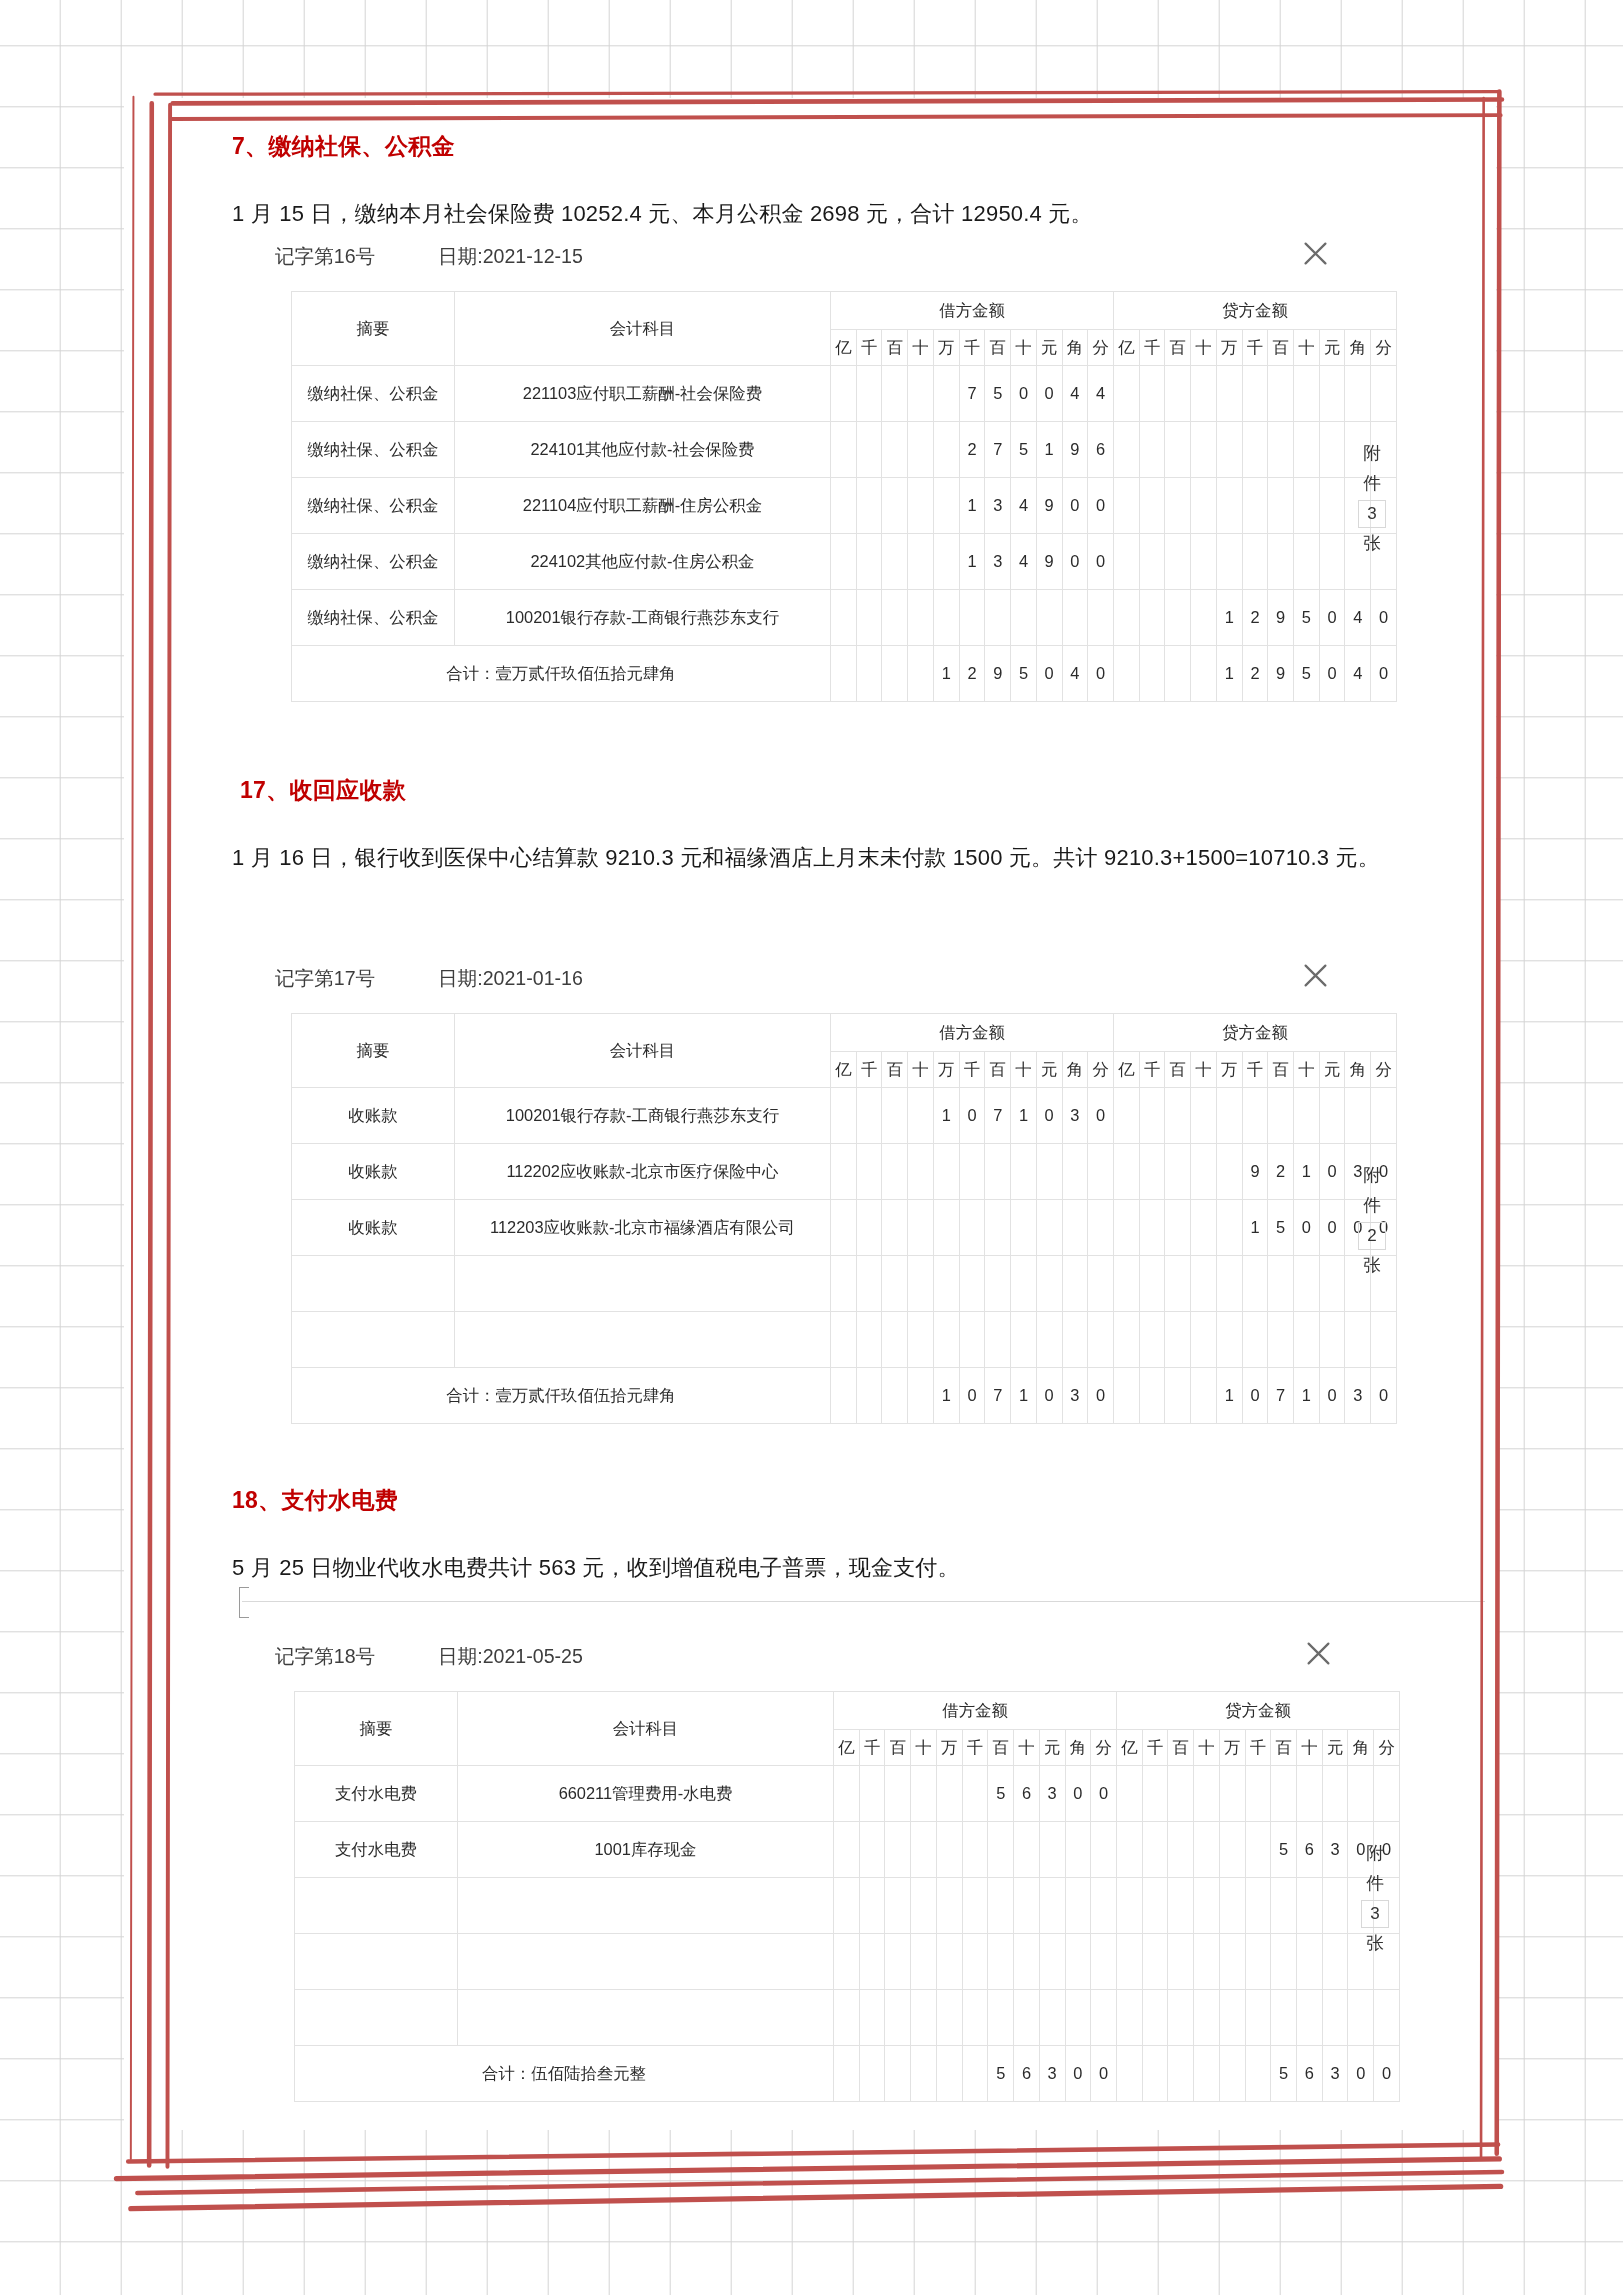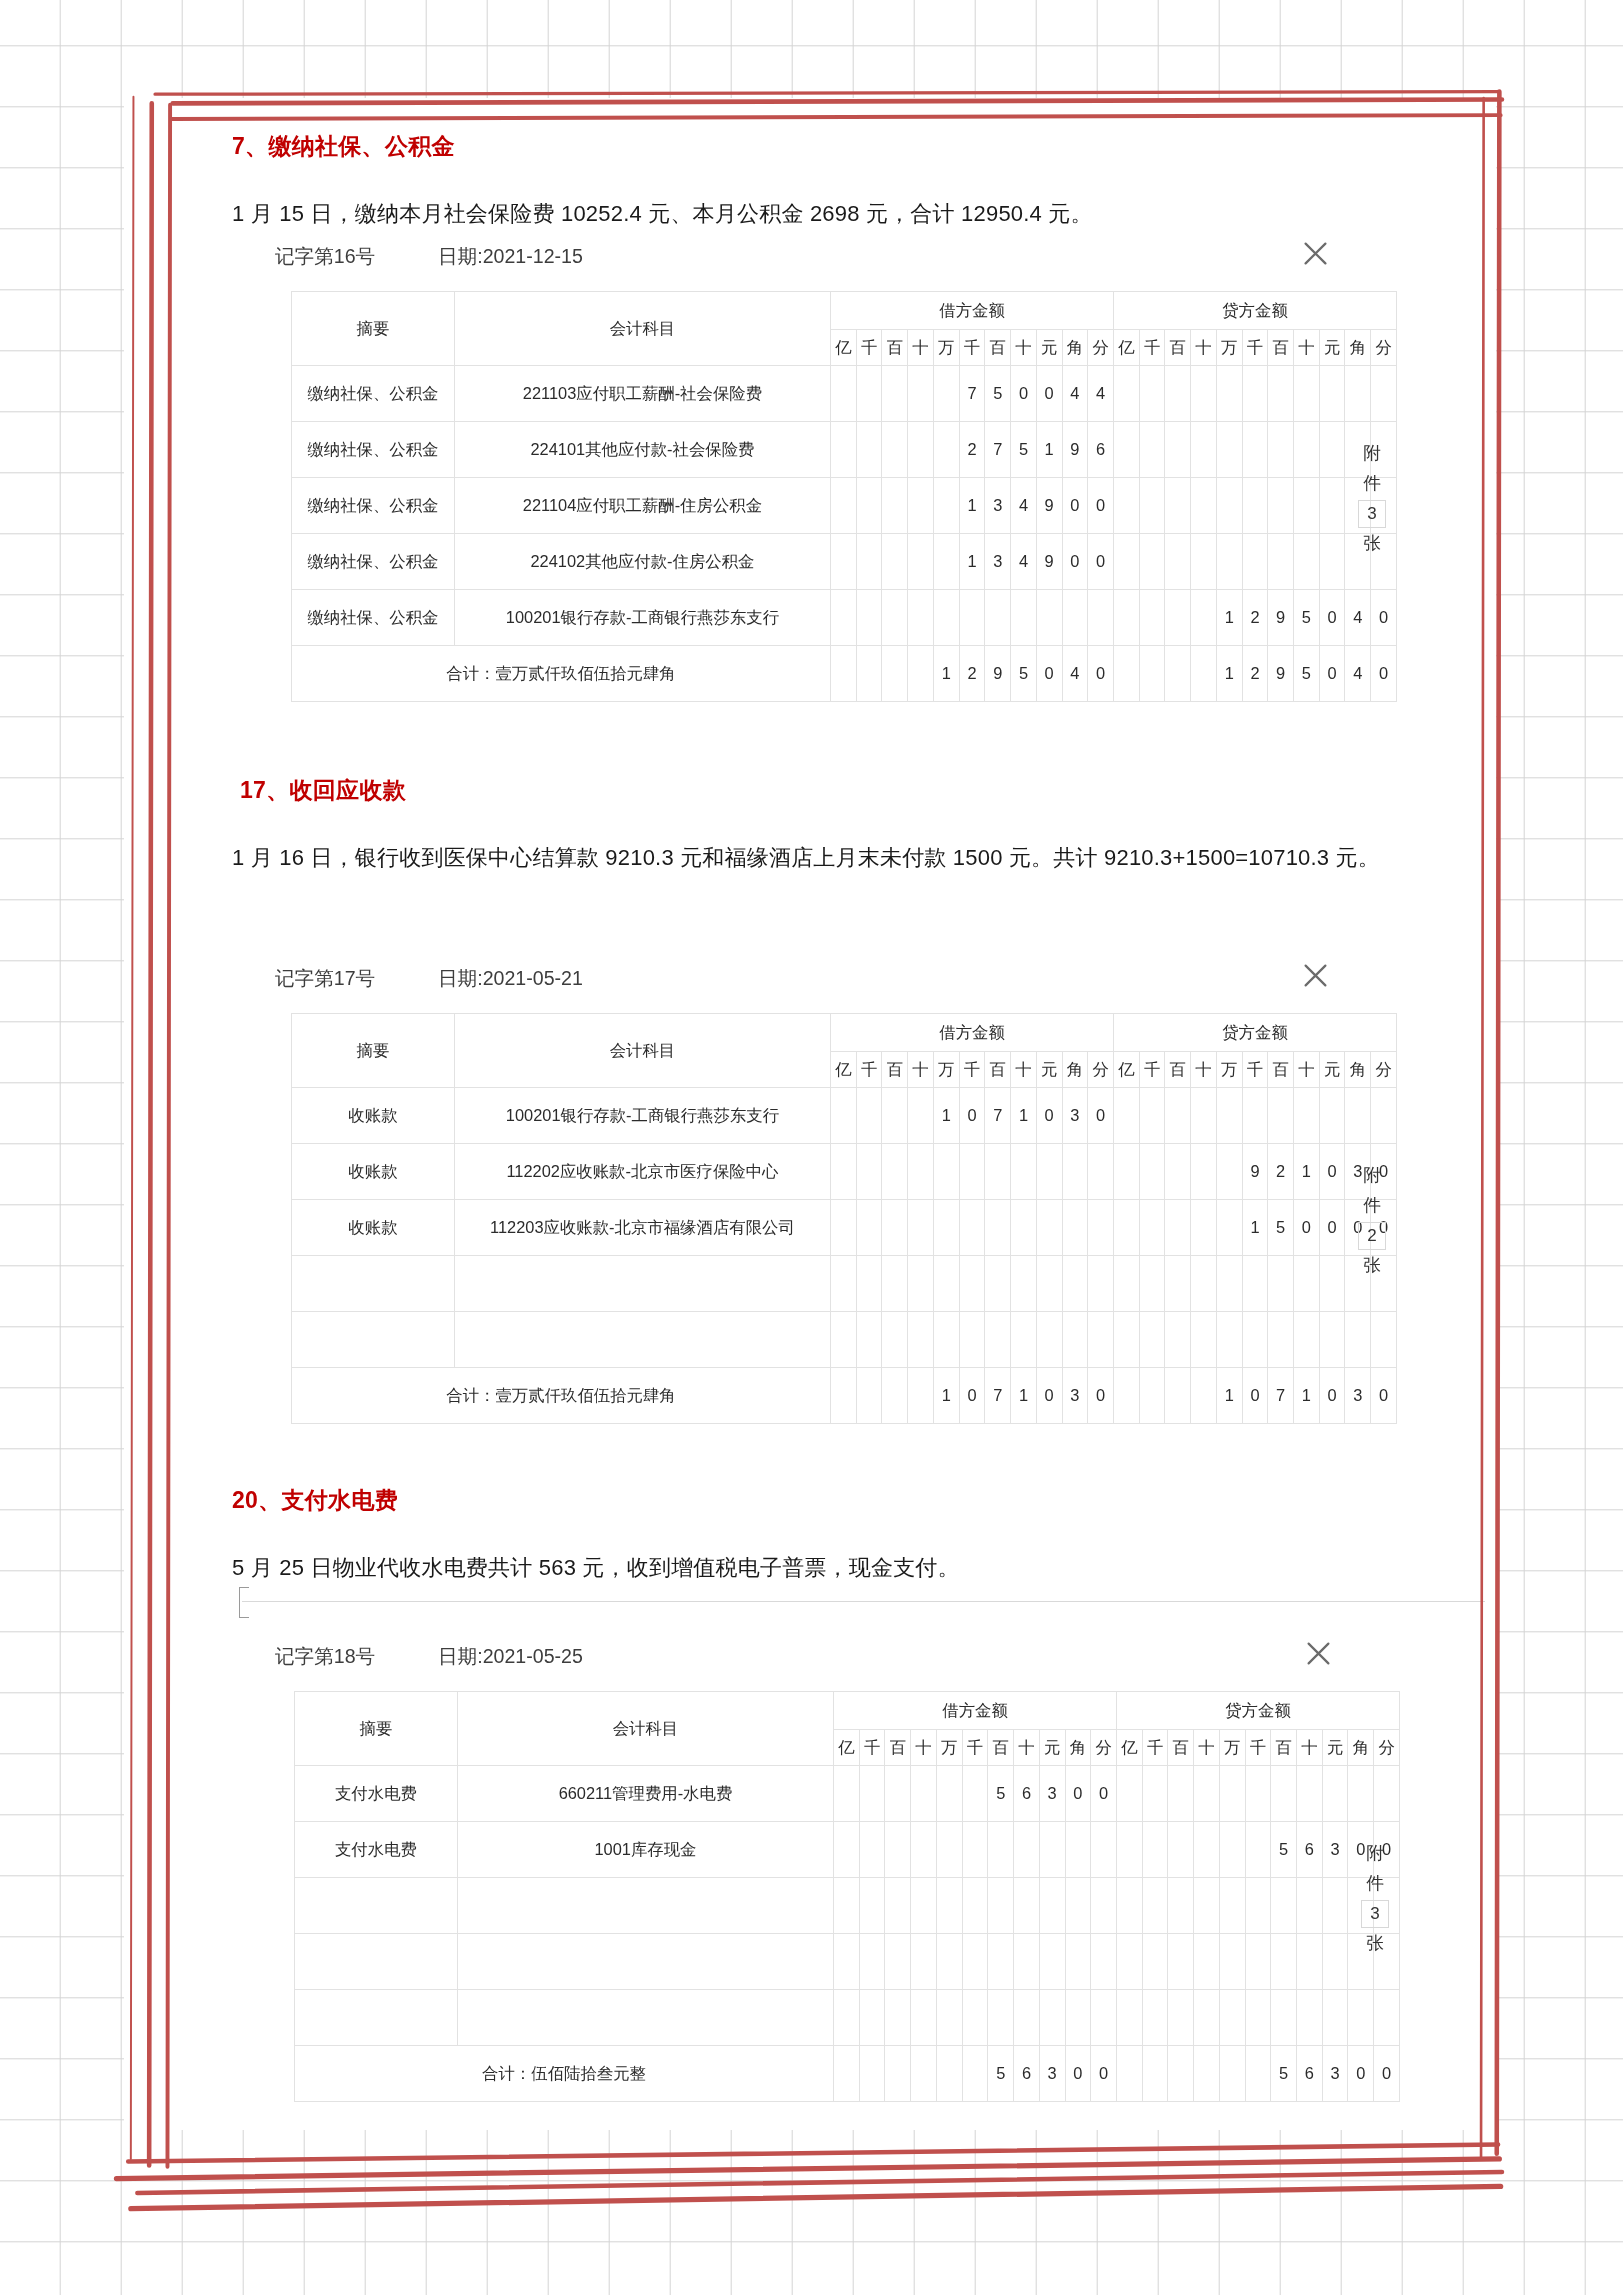--- a/index.html
+++ b/index.html
@@ -436,21 +436,21 @@
         </table>
         <div class="attach" style="left: 1355px; top: 199px;"><div>附</div><div>件</div><div class="num">3</div><div>张</div></div>
       </div>
     </div>
     <div class="section" id="sec-17" style="top: 775px;">
       <div class="sec-heading" style="left: 240px; top: 0px;">17、收回应收款</div>
       <div class="sec-body" style="left: 232px; top: 62px; width: 1155px;">1 月 16 日，银行收到医保中心结算款 9210.3 元和福缘酒店上月末未付款 1500 元。共计 9210.3+1500=10710.3 元。</div>
       <div class="voucher" style="left: 0px; top: 186px;">
         <div class="v-topbar">
           <div class="v-no" style="left: 275px;">记字第17号</div>
-          <div class="v-date" style="left: 438px;">日期:2021-05-21</div>
+          <div class="v-date" style="left: 438px;">日期:2021-01-16</div>
           <div class="v-close" style="left: 1301px;">
             <svg width="29" height="29" viewBox="0 0 44 44">
               <path d="M7 7 L37 37 M37 7 L7 37" stroke="#6b6b6b" stroke-width="3.4" stroke-linecap="round" fill="none"></path>
             </svg>
           </div>
         </div>
         <table class="vtable" style="left: 291px; top: 52px; width: 1106px;">
           <colgroup>
             <col style="width: 152px;">
             <col style="width: 351px;">
@@ -664,21 +664,21 @@
               <td class="dg">0</td>
               <td class="dg sep-red">3</td>
               <td class="dg">0</td>
             </tr>
           </tbody>
         </table>
         <div class="attach" style="left: 1355px; top: 199px;"><div>附</div><div>件</div><div class="num">2</div><div>张</div></div>
       </div>
     </div>
     <div class="section" id="sec-18" style="top: 1485px;">
-      <div class="sec-heading" style="left: 232px; top: 0px;">20、支付水电费</div>
+      <div class="sec-heading" style="left: 232px; top: 0px;">18、支付水电费</div>
       <div class="sec-body" style="left: 232px; top: 62px; width: 1155px;">5 月 25 日物业代收水电费共计 563 元，收到增值税电子普票，现金支付。</div>
       <div class="voucher" style="left: 0px; top: 154px;">
         <div class="v-rule" style="left: 242px; top: -38px; width: 1243px;"></div>
         <div class="v-rule-tick" style="left: 239px; top: -52px;"></div>
         <div class="v-topbar">
           <div class="v-no" style="left: 275px;">记字第18号</div>
           <div class="v-date" style="left: 438px;">日期:2021-05-25</div>
           <div class="v-close" style="left: 1304px;">
             <svg width="29" height="29" viewBox="0 0 44 44">
               <path d="M7 7 L37 37 M37 7 L7 37" stroke="#6b6b6b" stroke-width="3.4" stroke-linecap="round" fill="none"></path>

